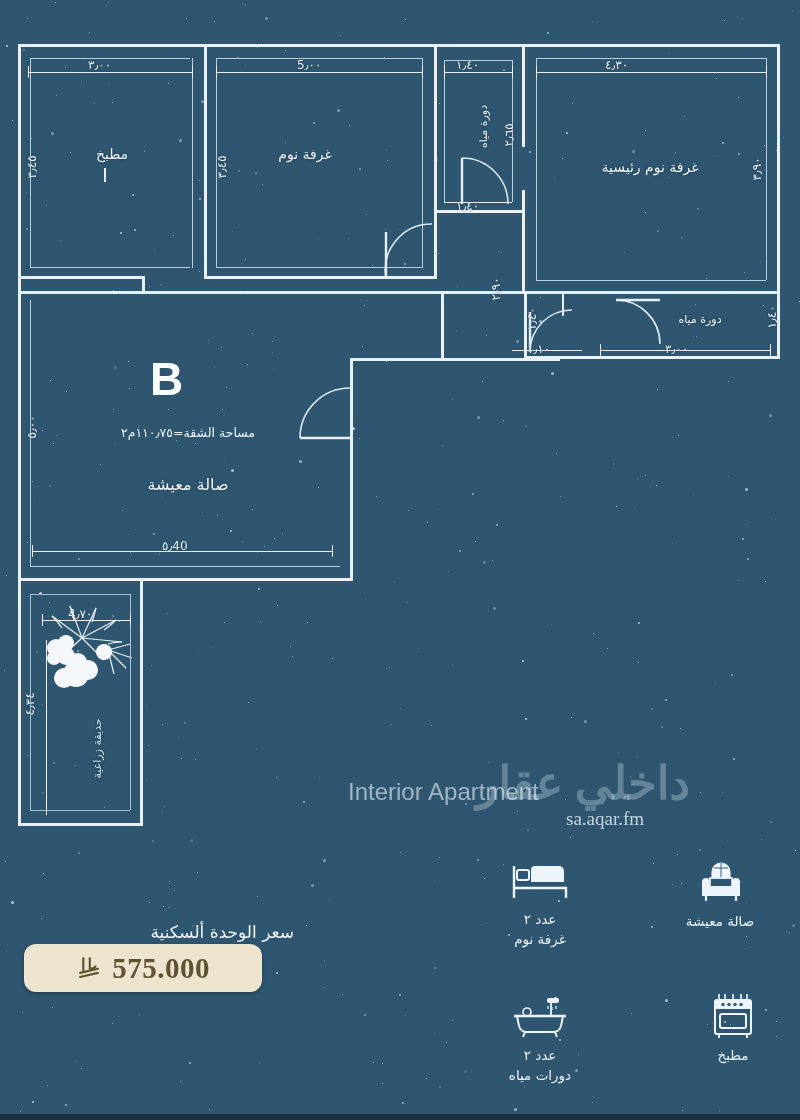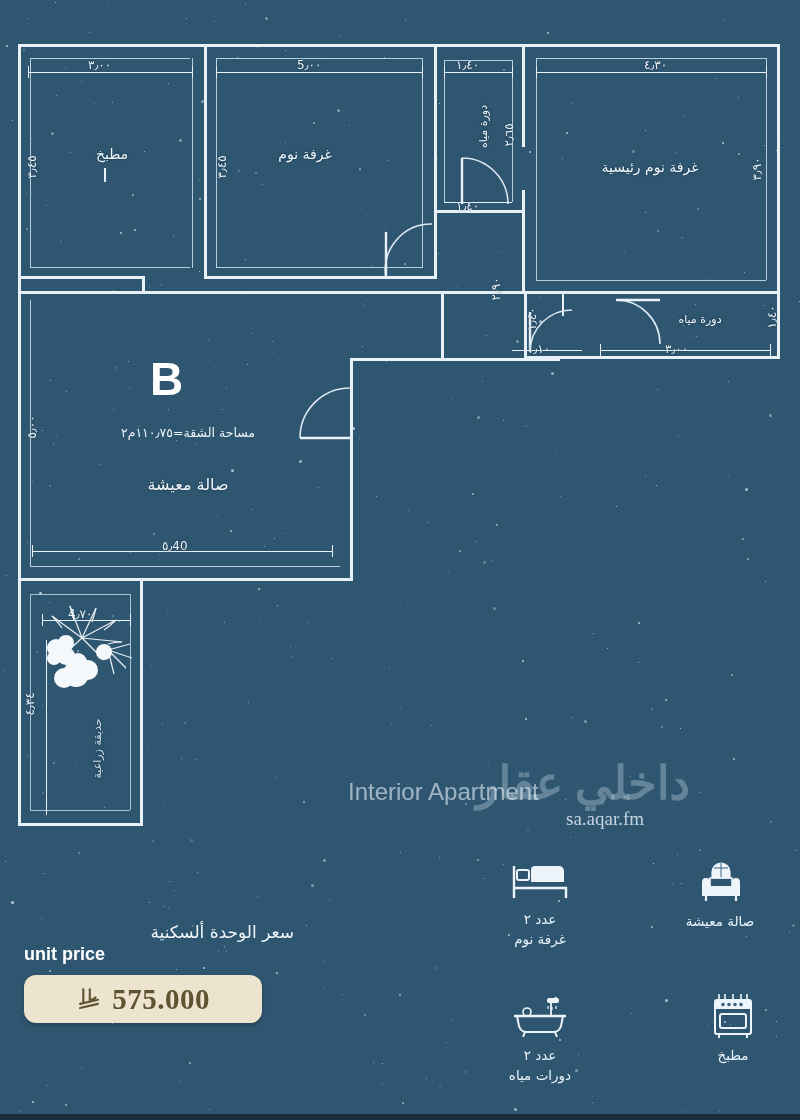--- a/index.html
+++ b/index.html
@@ -647,21 +647,21 @@
       </g>
     </svg>
 
     <div class="dim" style="left:88px;top:58px;">٣٫٠٠</div>
     <div class="dim rot90" style="left:20px;top:160px;">٣٫٤٥</div>
     <div class="dim" style="left:297px;top:58px;">5٫٠٠</div>
     <div class="dim rot90" style="left:210px;top:160px;">٣٫٤٥</div>
     <div class="dim" style="left:456px;top:58px;">١٫٤٠</div>
     <div class="dim" style="left:456px;top:199px;">١٫٤٠</div>
     <div class="dim rot90" style="left:497px;top:128px;">٢٫٦٥</div>
-    <div class="dim" style="left:644px;top:58px;">٤٫٣٠</div>
+    <div class="dim" style="left:605px;top:58px;">٤٫٣٠</div>
     <div class="dim rot90" style="left:745px;top:162px;">٣٫٩٠</div>
     <div class="dim rot90" style="left:484px;top:282px;">٢٫٩٠</div>
     <div class="dim" style="left:665px;top:342px;">٣٫٠٠</div>
     <div class="dim rot90" style="left:760px;top:310px;">١٫٤٠</div>
     <div class="dim rot90" style="left:520px;top:312px;">١٫٤٠</div>
     <div class="dim" style="left:527px;top:342px;">١٫١٠</div>
     <div class="dim rot90" style="left:20px;top:420px;">٥٫٠٠</div>
     <div class="dim" style="left:162px;top:539px;">٥٫40</div>
     <div class="dim" style="left:68px;top:607px;">4٫٧٠</div>
     <div class="dim rot90" style="left:18px;top:697px;">٤٫٣٤</div>
@@ -760,21 +760,20 @@
         <rect x="12" y="26" width="26" height="14" rx="2" fill="none" stroke="#eef5fa" stroke-width="2"></rect>
         <path d="M11,12 L11,6 M17,12 L17,6 M25,12 L25,6 M33,12 L33,6 M39,12 L39,6" stroke="#eef5fa" stroke-width="1.6"></path>
         <path d="M11,46 L11,50 M39,46 L39,50" stroke="#eef5fa" stroke-width="2"></path>
       </svg>
       <div class="cap">مطبخ</div>
     </div>
   </div>
 
   <div class="price">
     <div class="ar">سعر الوحدة ألسكنية</div>
-    <div class="en">unit price</div>
     <div class="badge">
       <svg class="riyal" viewBox="0 0 32 32">
         <g stroke="#5f5332" stroke-width="2.6" fill="none" stroke-linecap="round">
           <path d="M9,4 L9,19"></path>
           <path d="M17,4 L17,17"></path>
           <path d="M5,22 L27,17"></path>
           <path d="M5,27 L27,22"></path>
           <path d="M17,17 q5,0 7,-3"></path>
         </g>
       </svg>

